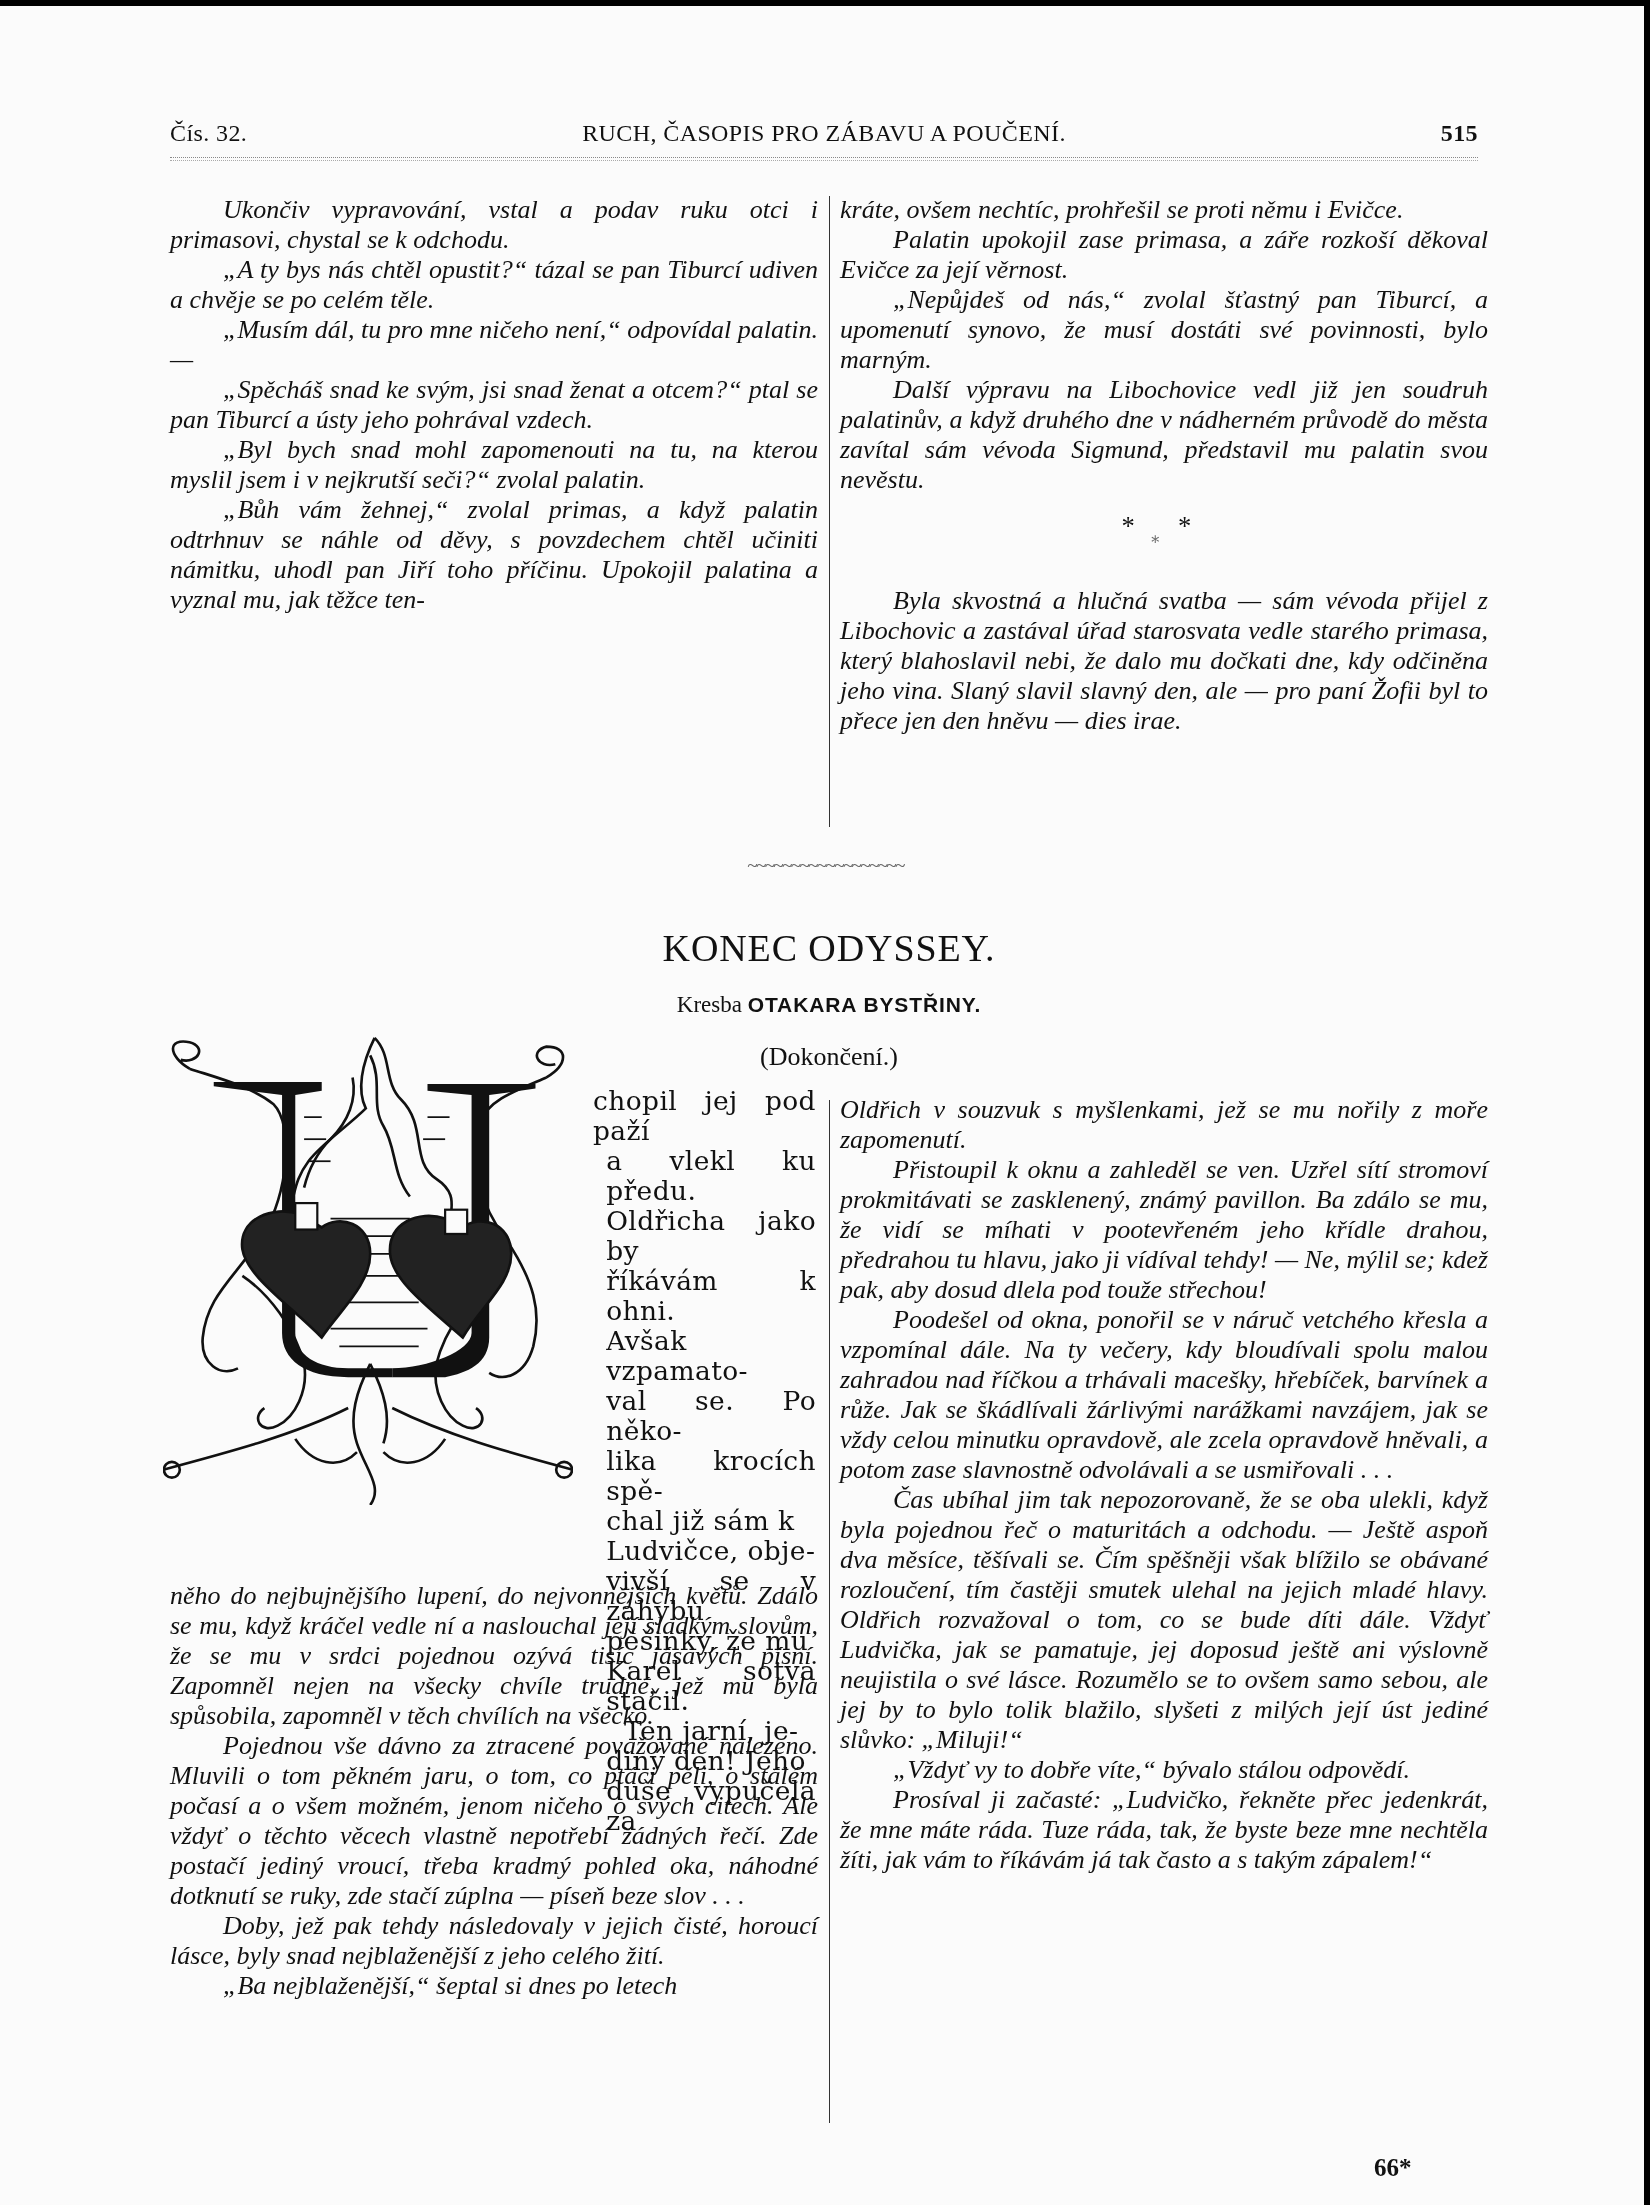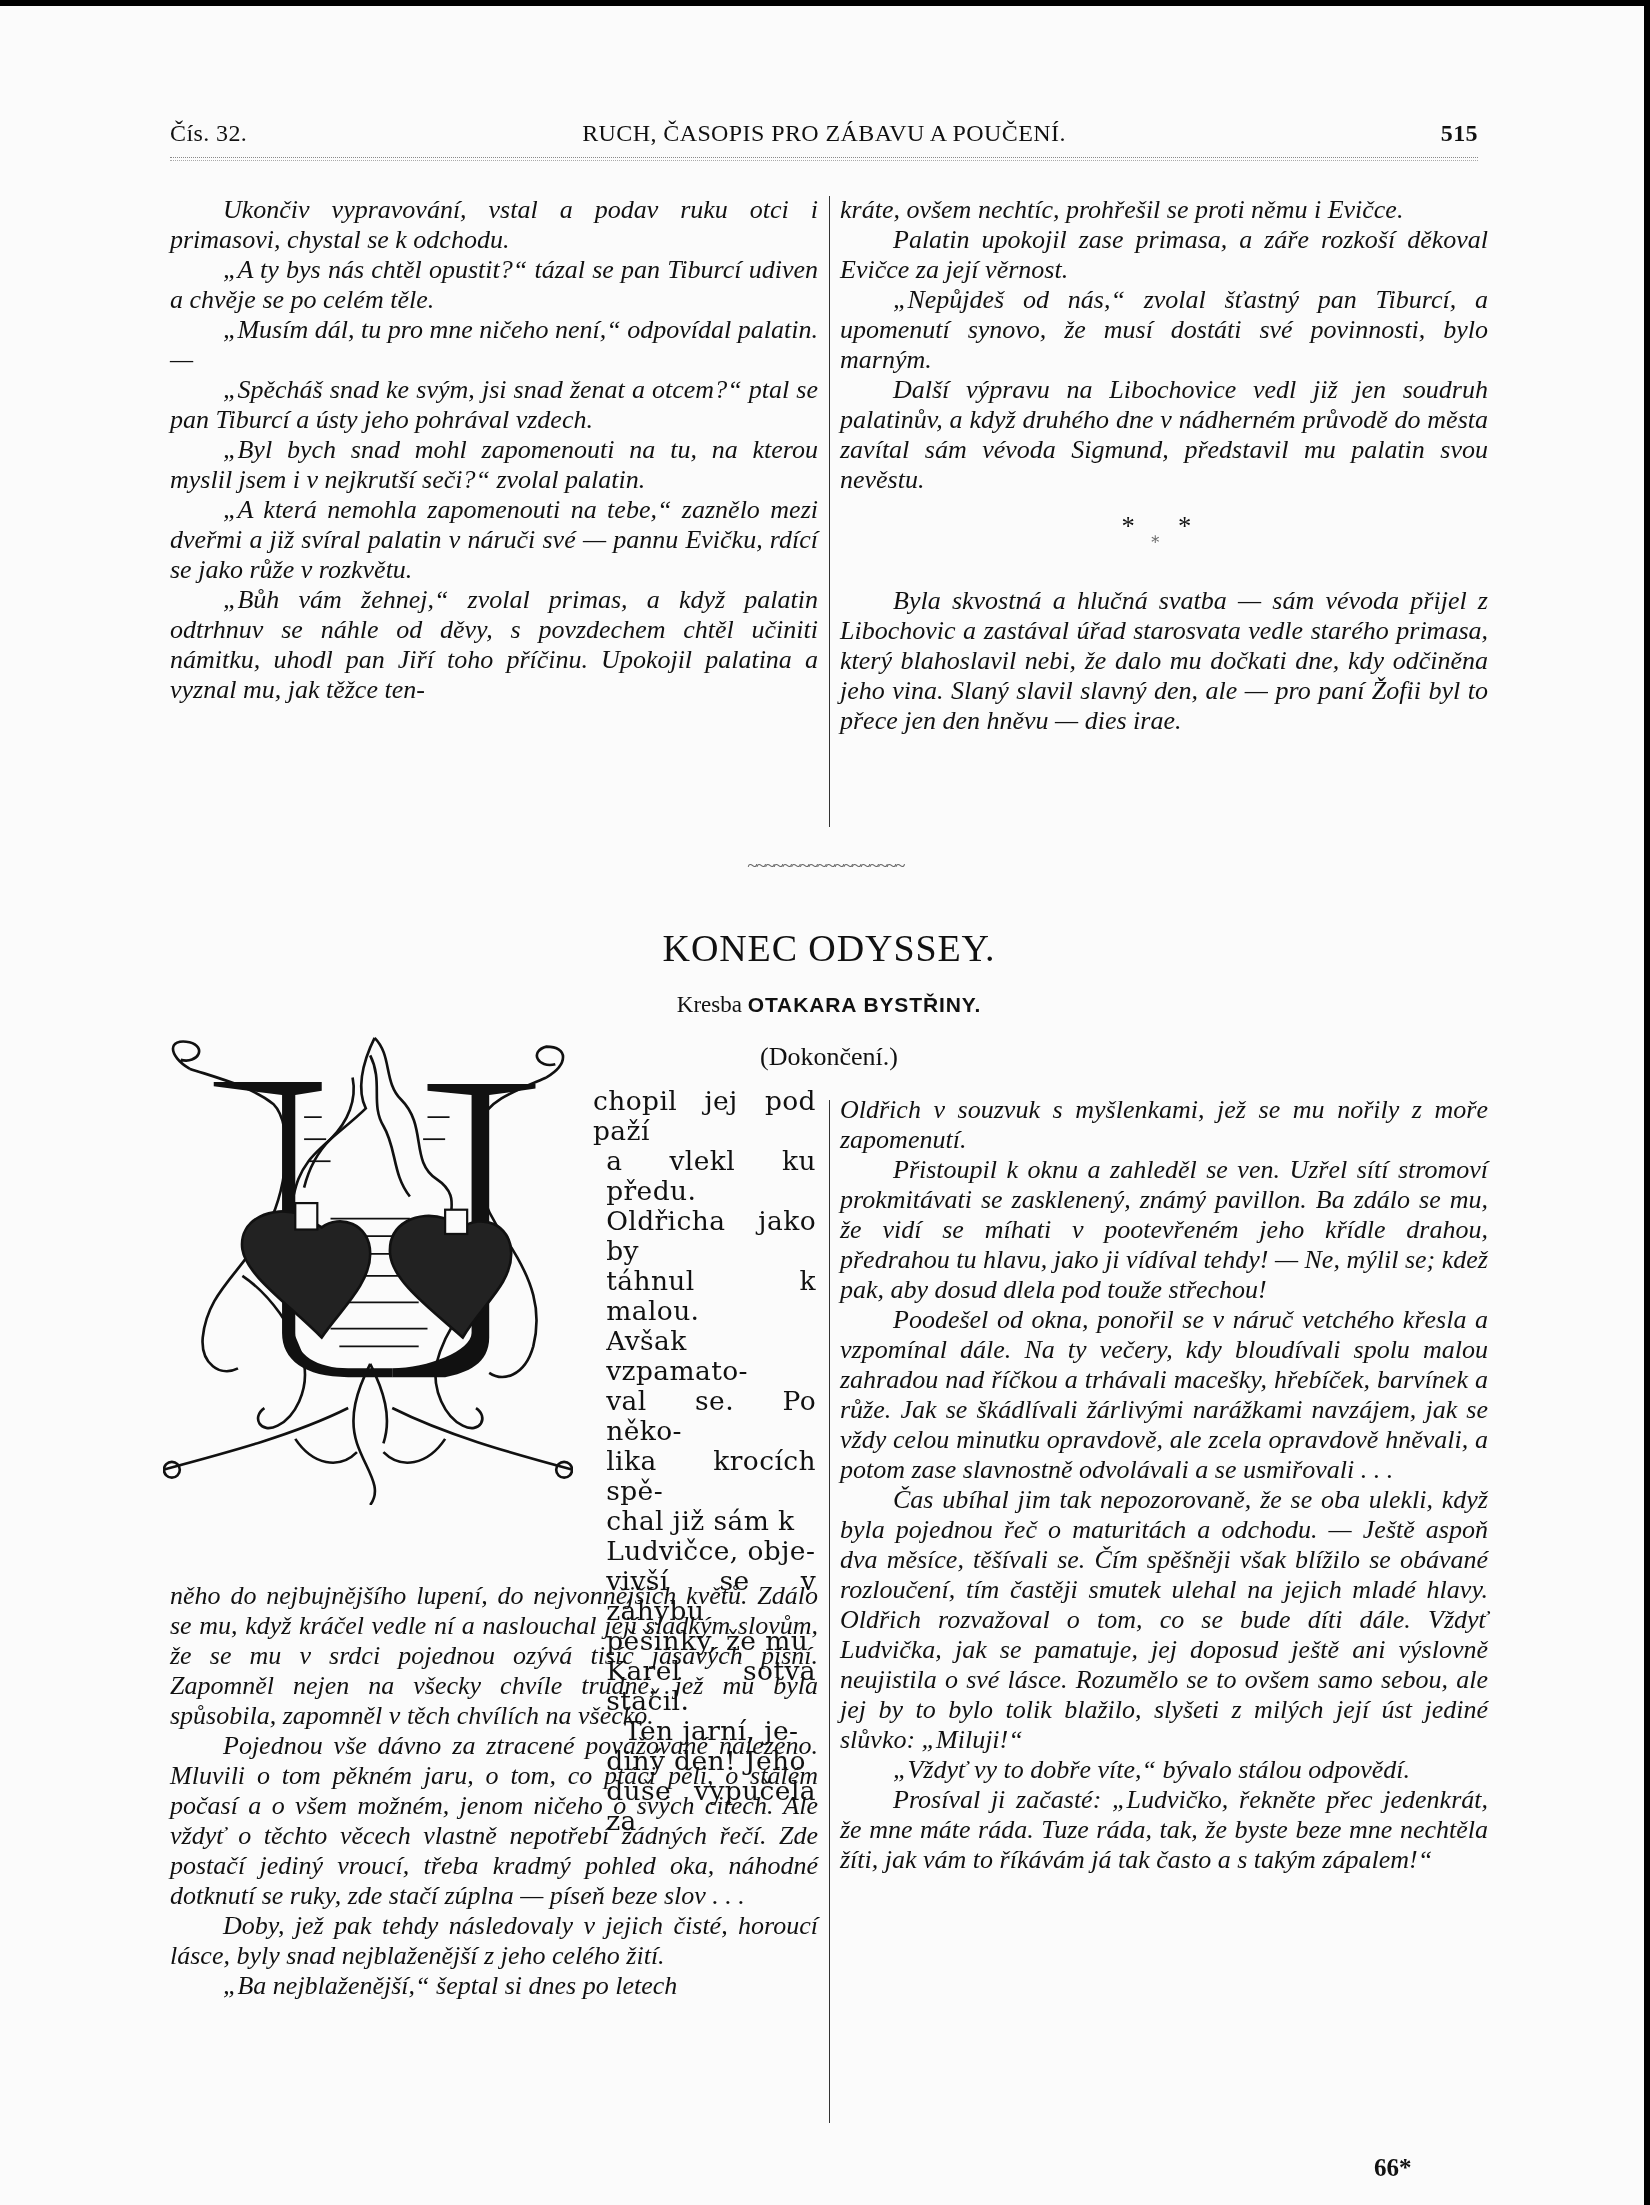--- a/index.html
+++ b/index.html
@@ -74,21 +74,20 @@
     <span class="page">515</span>
   </div>
   <div class="head-rule"></div>
 
   <div class="col col-tl">
     <p>Ukončiv vypravování, vstal a podav ruku otci i primasovi, chystal se k odchodu.</p>
     <p>„A ty bys nás chtěl opustit?“ tázal se pan Tiburcí udiven a chvěje se po celém těle.</p>
     <p>„Musím dál, tu pro mne ničeho není,“ odpovídal palatin. —</p>
     <p>„Spěcháš snad ke svým, jsi snad ženat a otcem?“ ptal se pan Tiburcí a ústy jeho pohrával vzdech.</p>
     <p>„Byl bych snad mohl zapomenouti na tu, na kterou myslil jsem i v nejkrutší seči?“ zvolal palatin.</p>
-    <p>„A která nemohla zapomenouti na tebe,“ zaznělo mezi dveřmi a již svíral palatin v náruči své — pannu Evičku, rdící se jako růže v rozkvětu.</p>
     <p>„Bůh vám žehnej,“ zvolal primas, a když palatin odtrhnuv se náhle od děvy, s povzdechem chtěl učiniti námitku, uhodl pan Jiří toho příčinu. Upokojil palatina a vyznal mu, jak těžce ten-</p>
   </div>
 
   <div class="col-divider-top"></div>
 
   <div class="col col-tr">
     <p class="noindent">kráte, ovšem nechtíc, prohřešil se proti němu i Evičce.</p>
     <p>Palatin upokojil zase primasa, a záře rozkoší děkoval Evičce za její věrnost.</p>
     <p>„Nepůjdeš od nás,“ zvolal šťastný pan Tiburcí, a upomenutí synovo, že musí dostáti své povinnosti, bylo marným.</p>
     <p>Další výpravu na Libochovice vedl již jen soudruh palatinův, a když druhého dne v nádherném průvodě do města zavítal sám vévoda Sigmund, představil mu palatin svou nevěstu.</p>
@@ -149,21 +148,21 @@
       <rect x="300" y="395" width="50" height="60" fill="#fbfbfb" stroke="#111" stroke-width="5"></rect>
       <path d="M640 430 C580 410, 510 440, 515 510 C520 570, 600 630, 680 700 C720 630, 790 580, 790 510 C790 440, 720 420, 680 450 Z" fill="#222" stroke="#111" stroke-width="6"></path>
       <rect x="640" y="410" width="50" height="55" fill="#fbfbfb" stroke="#111" stroke-width="5"></rect>
     </svg>
   </div>
 
   <div class="col-bl-narrow">
     <p>chopil jej pod paží</p>
     <p style="padding-left:13.2px">a vlekl ku předu.</p>
     <p style="padding-left:13.2px">Oldřicha jako by</p>
-    <p style="padding-left:13.2px">táhnul k malou.</p>
+    <p style="padding-left:13.2px">říkávám k ohni.</p>
     <p style="padding-left:13.2px">Avšak vzpamato-</p>
     <p style="padding-left:13.2px">val se. Po něko-</p>
     <p style="padding-left:13.2px">lika krocích spě-</p>
     <p style="padding-left:13.2px">chal již sám k</p>
     <p style="padding-left:13.2px">Ludvičce, obje-</p>
     <p style="padding-left:13.2px">vivší se v záhybu</p>
     <p style="padding-left:13.2px">pěšinky, že mu</p>
     <p style="padding-left:13.2px">Karel sotva stačil.</p>
     <p style="padding-left:31px">Ten jarní, je-</p>
     <p style="padding-left:13.2px">diný den! Jeho</p>

